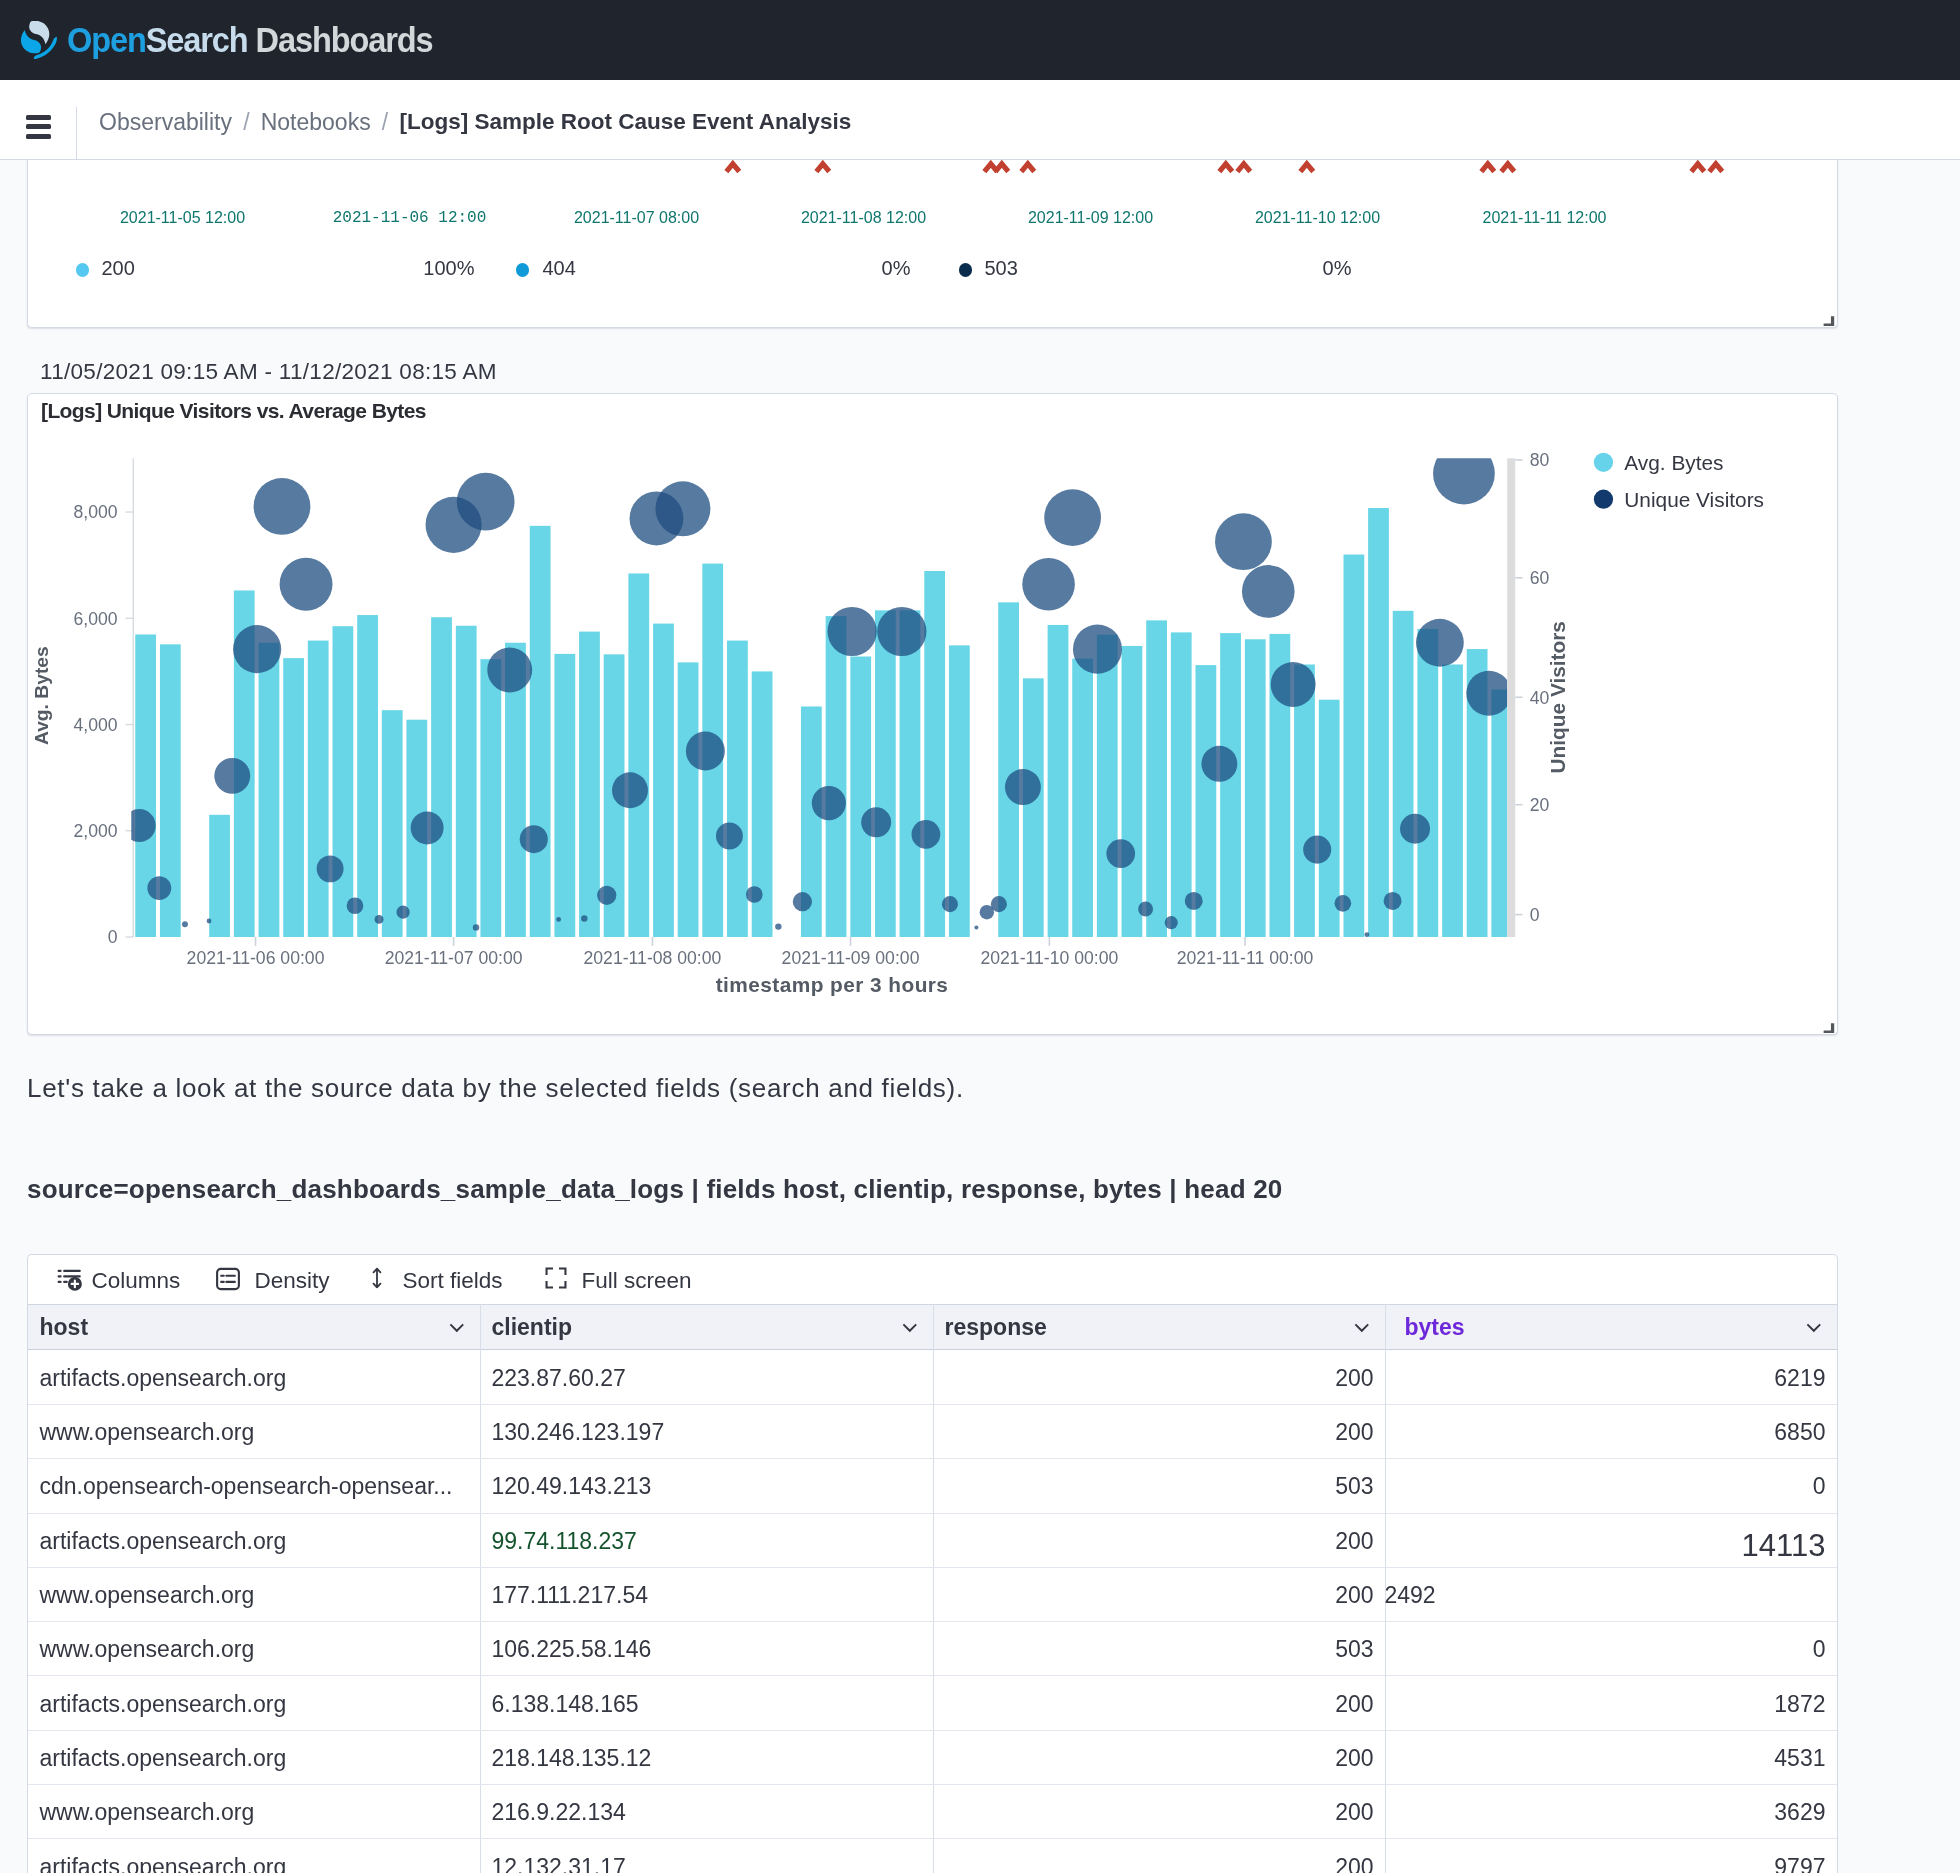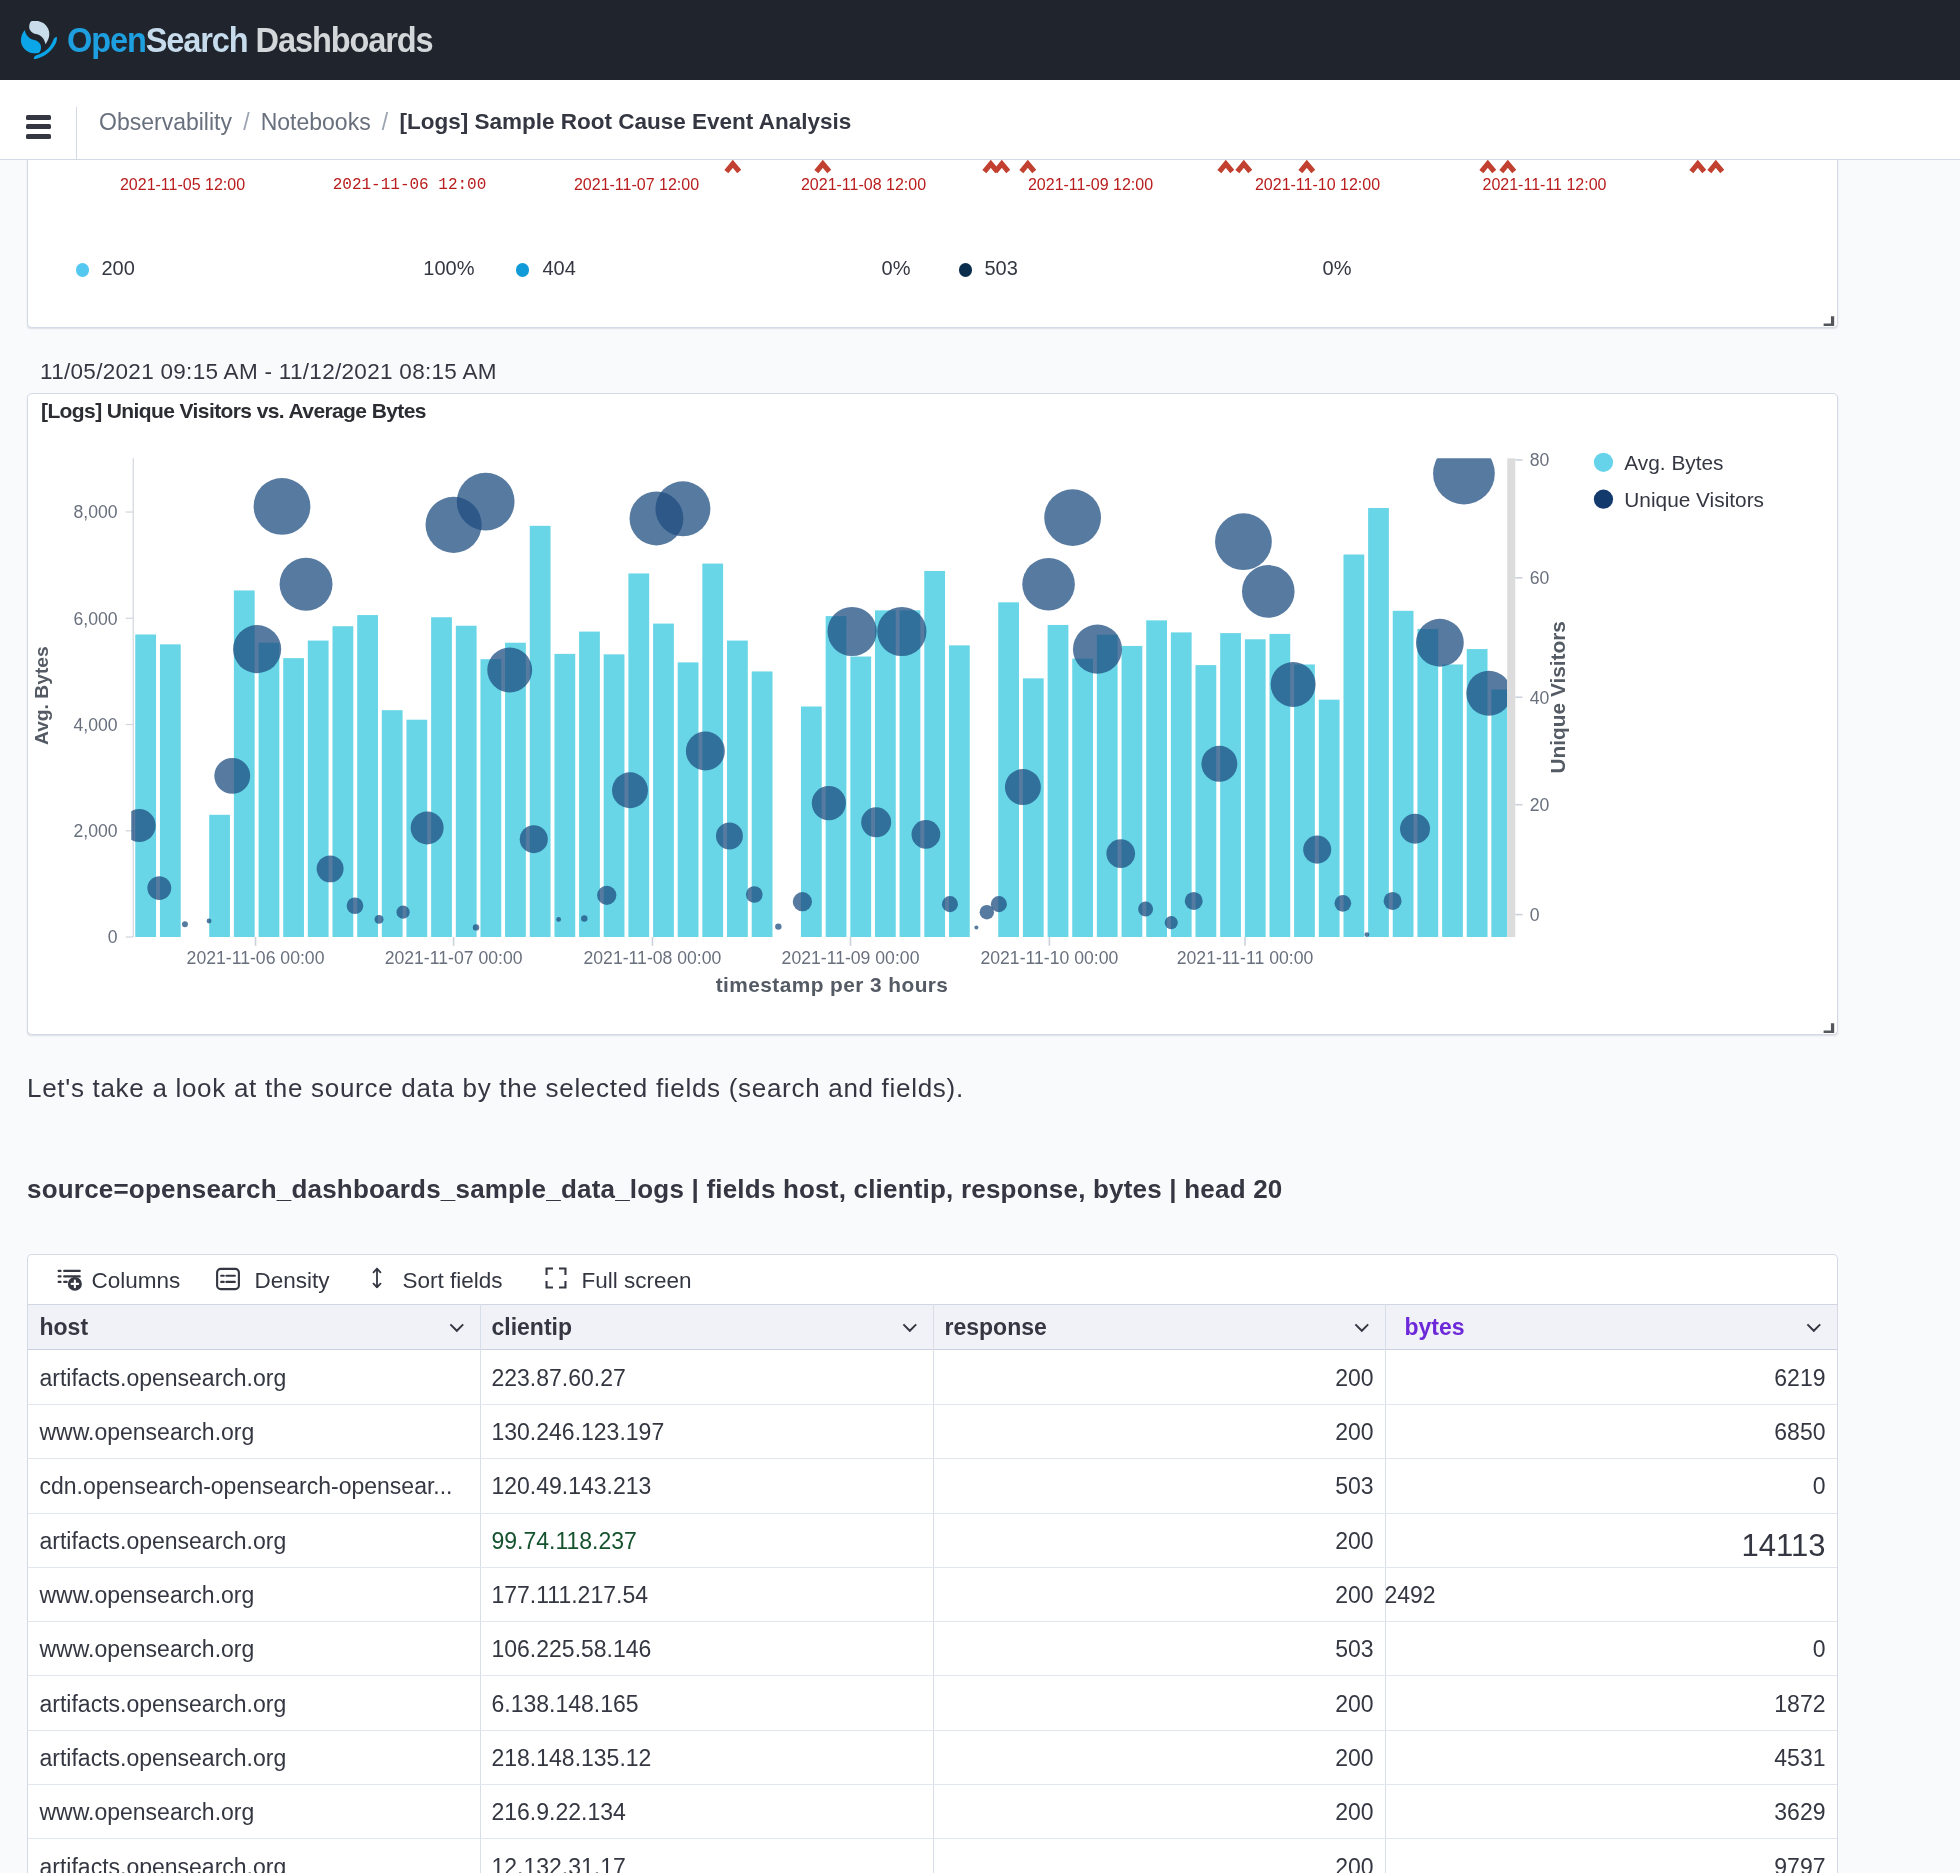--- a/index.html
+++ b/index.html
@@ -1,21 +1,21 @@
 <!DOCTYPE html>
 <html style="font-size:13px"><head>
 <meta charset="utf-8">
 <style>
   * { margin:0; padding:0; box-sizing:border-box; }
   html,body { width:1960px; height:1874px; overflow:hidden; }
   body { font-family:"Liberation Sans", sans-serif; background:#F9FAFC; color:#343741; position:relative; }
   .abs { position:absolute; }
   .panel { position:absolute; background:#fff; border:0.8px solid #D3DAE6; border-radius:4.8px;
            box-shadow:0 1.6px 1.6px -0.8px rgba(152,162,179,0.3); }
-  .ticklabel { position:absolute; color:#b91c1c; font-size:16px; transform:translateX(-50%); white-space:nowrap; }
+  .ticklabel { position:absolute; color:#0f766e; font-size:16px; transform:translateX(-50%); white-space:nowrap;margin-top:33px; }
   .caret { position:absolute; width:17.6px; height:14.4px; }
 </style>
 </head>
 <body>
 
 <div class="abs" id="hdr" style="left:0;top:0;width:1960px;height:80px;background:#20252D;">
   <svg class="abs" style="left:20px;top:21px;" width="38" height="38" viewBox="0 0 64 64">
     <path fill="#C9DCEA" d="M20 0 C30 -2 42 2 47 12 C51 20 50 30 43 39 C41 30 36 24 27 22 C18 20 14 13 16 6 C17 2 18 1 20 0 Z"></path>
     <path fill="#0BA6E8" d="M31 54 C21 56 9 52 4 42 C0 34 1 24 8 15 C10 24 15 30 24 32 C33 34 37 41 35 48 C34 52 33 53 31 54 Z"></path>
     <path fill="#0BA6E8" d="M23 63.5 C24 59.5 26 58.2 30 57 C42 53 52 44 56 32 C57 29 59 27.5 62 26.5 C62.5 30 62 33 60.5 37 C54.5 50 41 61 26.5 63.8 C25 64 23.5 64 23 63.5 Z"></path>
@@ -76,21 +76,21 @@
     </svg>
   <svg class="caret" style="left:1662px;top:0px;" viewBox="0 0 15 11">
       <path d="M2 9.2 L7.5 2.6 L13 9.2" fill="none" stroke="#C2402F" stroke-width="4.4"></path>
     </svg>
   <svg class="caret" style="left:1680px;top:0px;" viewBox="0 0 15 11">
       <path d="M2 9.2 L7.5 2.6 L13 9.2" fill="none" stroke="#C2402F" stroke-width="4.4"></path>
     </svg>
 
   <div class="ticklabel" style="left:156px;top:16px;">2021-11-05 12:00</div>
   <div class="ticklabel" style="left:383px;top:16px;font-family:Liberation Mono, monospace;">2021-11-06 12:00</div>
-  <div class="ticklabel" style="left:610px;top:16px;">2021-11-07 12:00</div>
+  <div class="ticklabel" style="left:610px;top:16px;">2021-11-07 08:00</div>
   <div class="ticklabel" style="left:837px;top:16px;">2021-11-08 12:00</div>
   <div class="ticklabel" style="left:1064px;top:16px;">2021-11-09 12:00</div>
   <div class="ticklabel" style="left:1291px;top:16px;">2021-11-10 12:00</div>
   <div class="ticklabel" style="left:1518px;top:16px;">2021-11-11 12:00</div>
 
   <div class="abs" style="left:49px;top:103px;width:13.6px;height:13.6px;border-radius:50%;background:#54C8F0;"></div>
   <div class="abs" style="left:75px;top:97px;font-size:20px;color:#343741;">200</div>
   <div class="abs" style="left:352px;top:97px;width:96px;text-align:right;font-size:20px;color:#343741;">100%</div>
   <div class="abs" style="left:489px;top:103px;width:13.6px;height:13.6px;border-radius:50%;background:#109BD8;"></div>
   <div class="abs" style="left:516px;top:97px;font-size:20px;color:#343741;">404</div>

